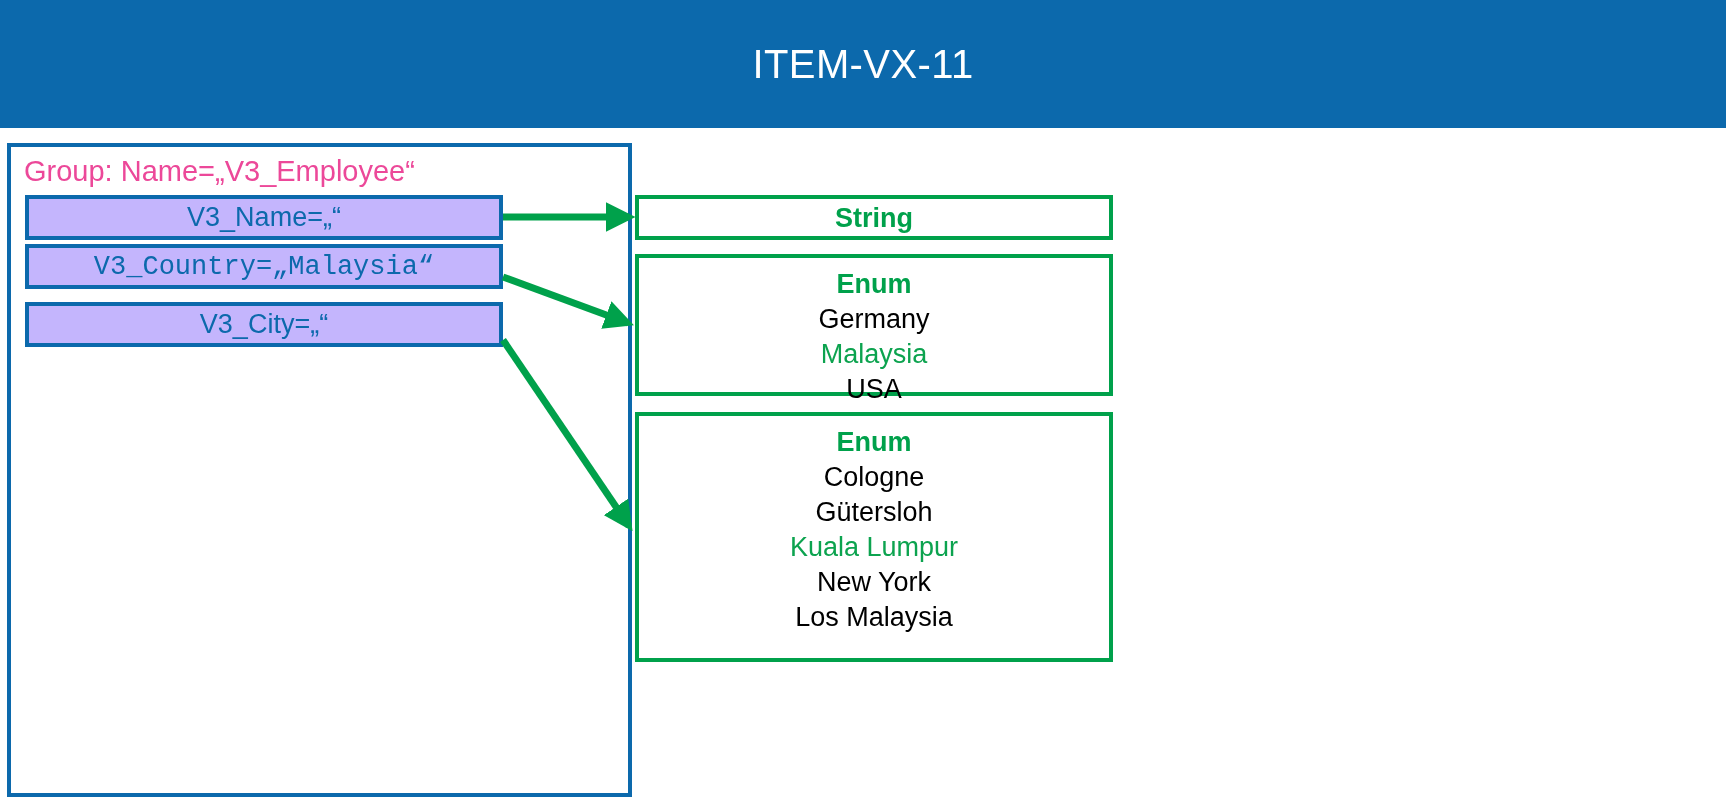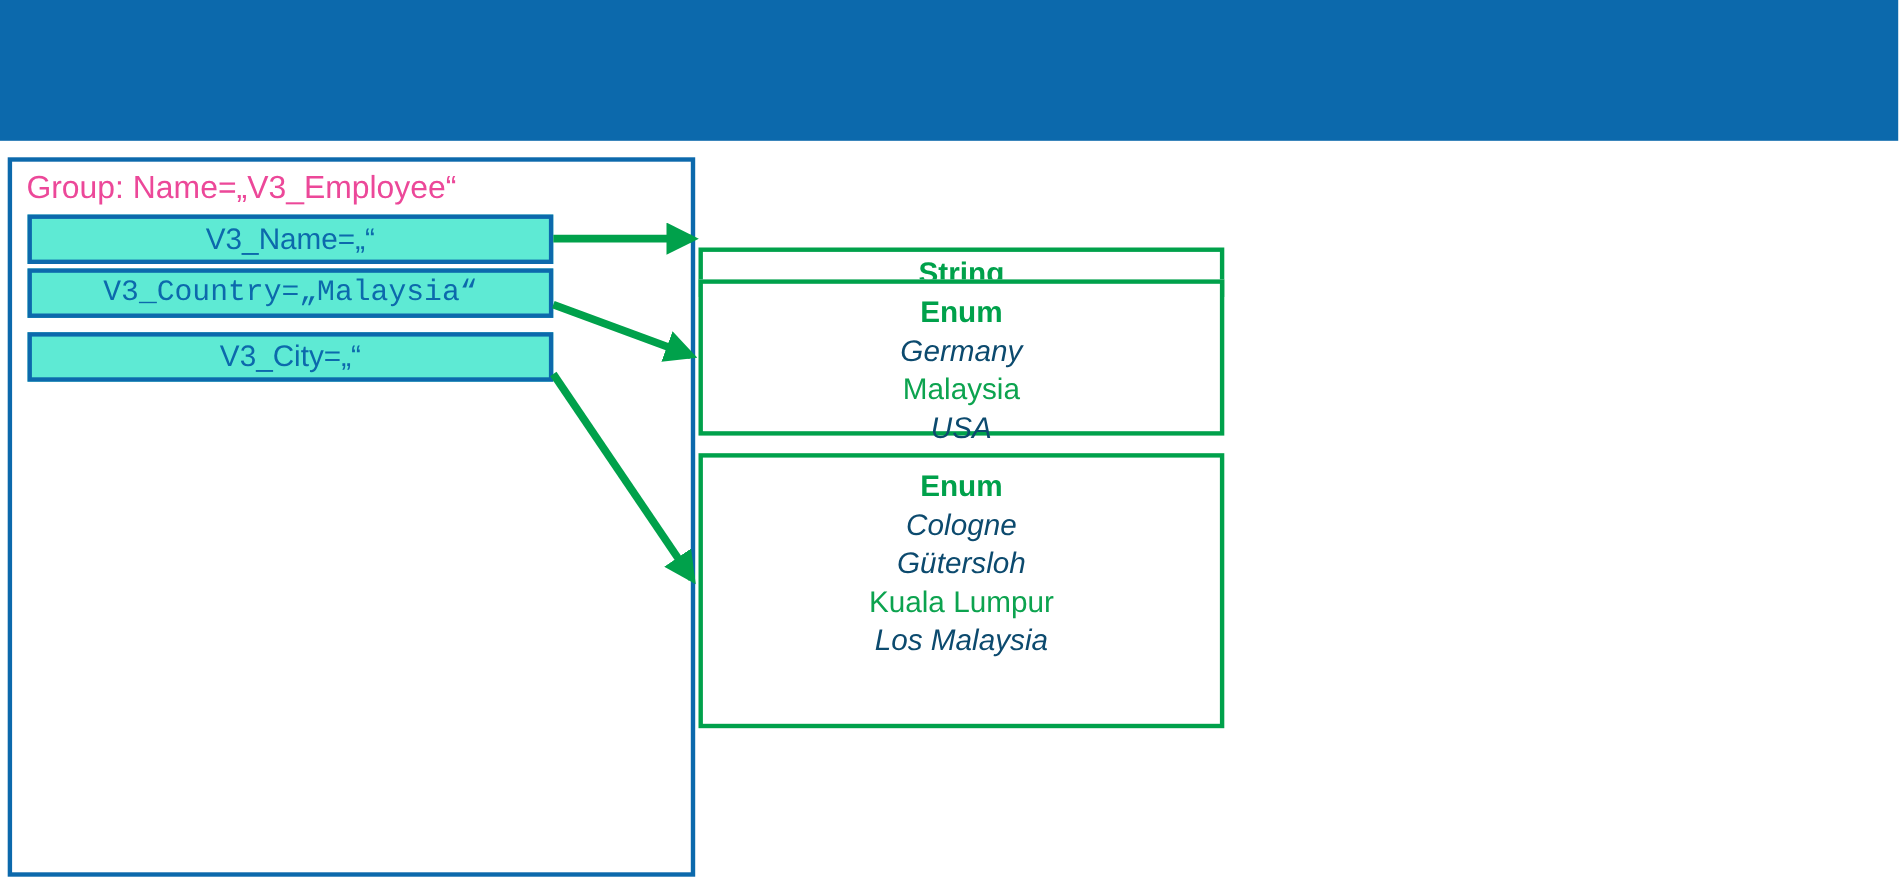--- a/index.html
+++ b/index.html
@@ -67,21 +67,21 @@
     white-space: nowrap;
   }
 
   .field-box {
     position: absolute;
     left: 25px;
     width: 478px;
     height: 45px;
     border: 4px solid #0c69ac;
     box-sizing: border-box;
-    background: #5eead4;
+    background: #c4b5fd;
     display: flex;
     align-items: center;
     justify-content: center;
     color: #0c69ac;
     font-size: 27px;
     font-weight: 400;
     white-space: nowrap;
   }
   #field-name    { top: 195px; }
   #field-country { top: 244px; font-family: Liberation Mono, monospace; }
@@ -96,21 +96,20 @@
     box-sizing: border-box;
     background: #ffffff;
     text-align: center;
   }
   #type-string {
     top: 195px;
     height: 45px;
     display: flex;
     align-items: center;
     justify-content: center;
-    margin-top: 30px;
   }
   #type-country {
     top: 254px;
     height: 142px;
     padding-top: 8px;
   }
   #type-city {
     top: 412px;
     height: 250px;
     padding-top: 8px;
@@ -126,40 +125,40 @@
   .enum-item {
     font-size: 27px;
     font-weight: 400;
     line-height: 35px;
     white-space: nowrap;
   }
   .enum-item.active {
     color: #0ca34f;
   }
   .enum-item.inactive {
-    color: #0c4a6e;
-    font-style: italic;
+    color: #000000;
   }
 
   
   #arrow-layer {
     position: absolute;
     left: 0;
     top: 0;
     width: 1726px;
     height: 802px;
     pointer-events: none;
   }
 </style>
 </head>
 <body>
 
 <div id="canvas">
 
   <div id="header-banner"></div>
+  <div id="header-title">ITEM-VX-11</div>
 
   <div id="group-panel"></div>
 
   <div id="group-label">Group: Name=„V3_Employee“</div>
 
   <div class="field-box" id="field-name">V3_Name=„“</div>
 
   <div class="field-box" id="field-country">V3_Country=„Malaysia“</div>
 
   <div class="field-box" id="field-city">V3_City=„“</div>
@@ -173,20 +172,21 @@
     <div class="enum-item inactive">Germany</div>
     <div class="enum-item active">Malaysia</div>
     <div class="enum-item inactive">USA</div>
   </div>
 
   <div class="type-box" id="type-city">
     <div class="type-title">Enum</div>
     <div class="enum-item inactive">Cologne</div>
     <div class="enum-item inactive">Gütersloh</div>
     <div class="enum-item active">Kuala Lumpur</div>
+    <div class="enum-item inactive">New York</div>
     <div class="enum-item inactive">Los Malaysia</div>
   </div>
 
   <svg id="arrow-layer" viewBox="0 0 1726 802" width="1726" height="802">
     <defs>
       <marker id="arrowhead" markerWidth="4.2" markerHeight="4.2" refX="3.3" refY="2.1" orient="auto" markerUnits="strokeWidth">
         <path d="M0,0 L4.2,2.1 L0,4.2 z" fill="#00a14b"></path>
       </marker>
     </defs>
 

